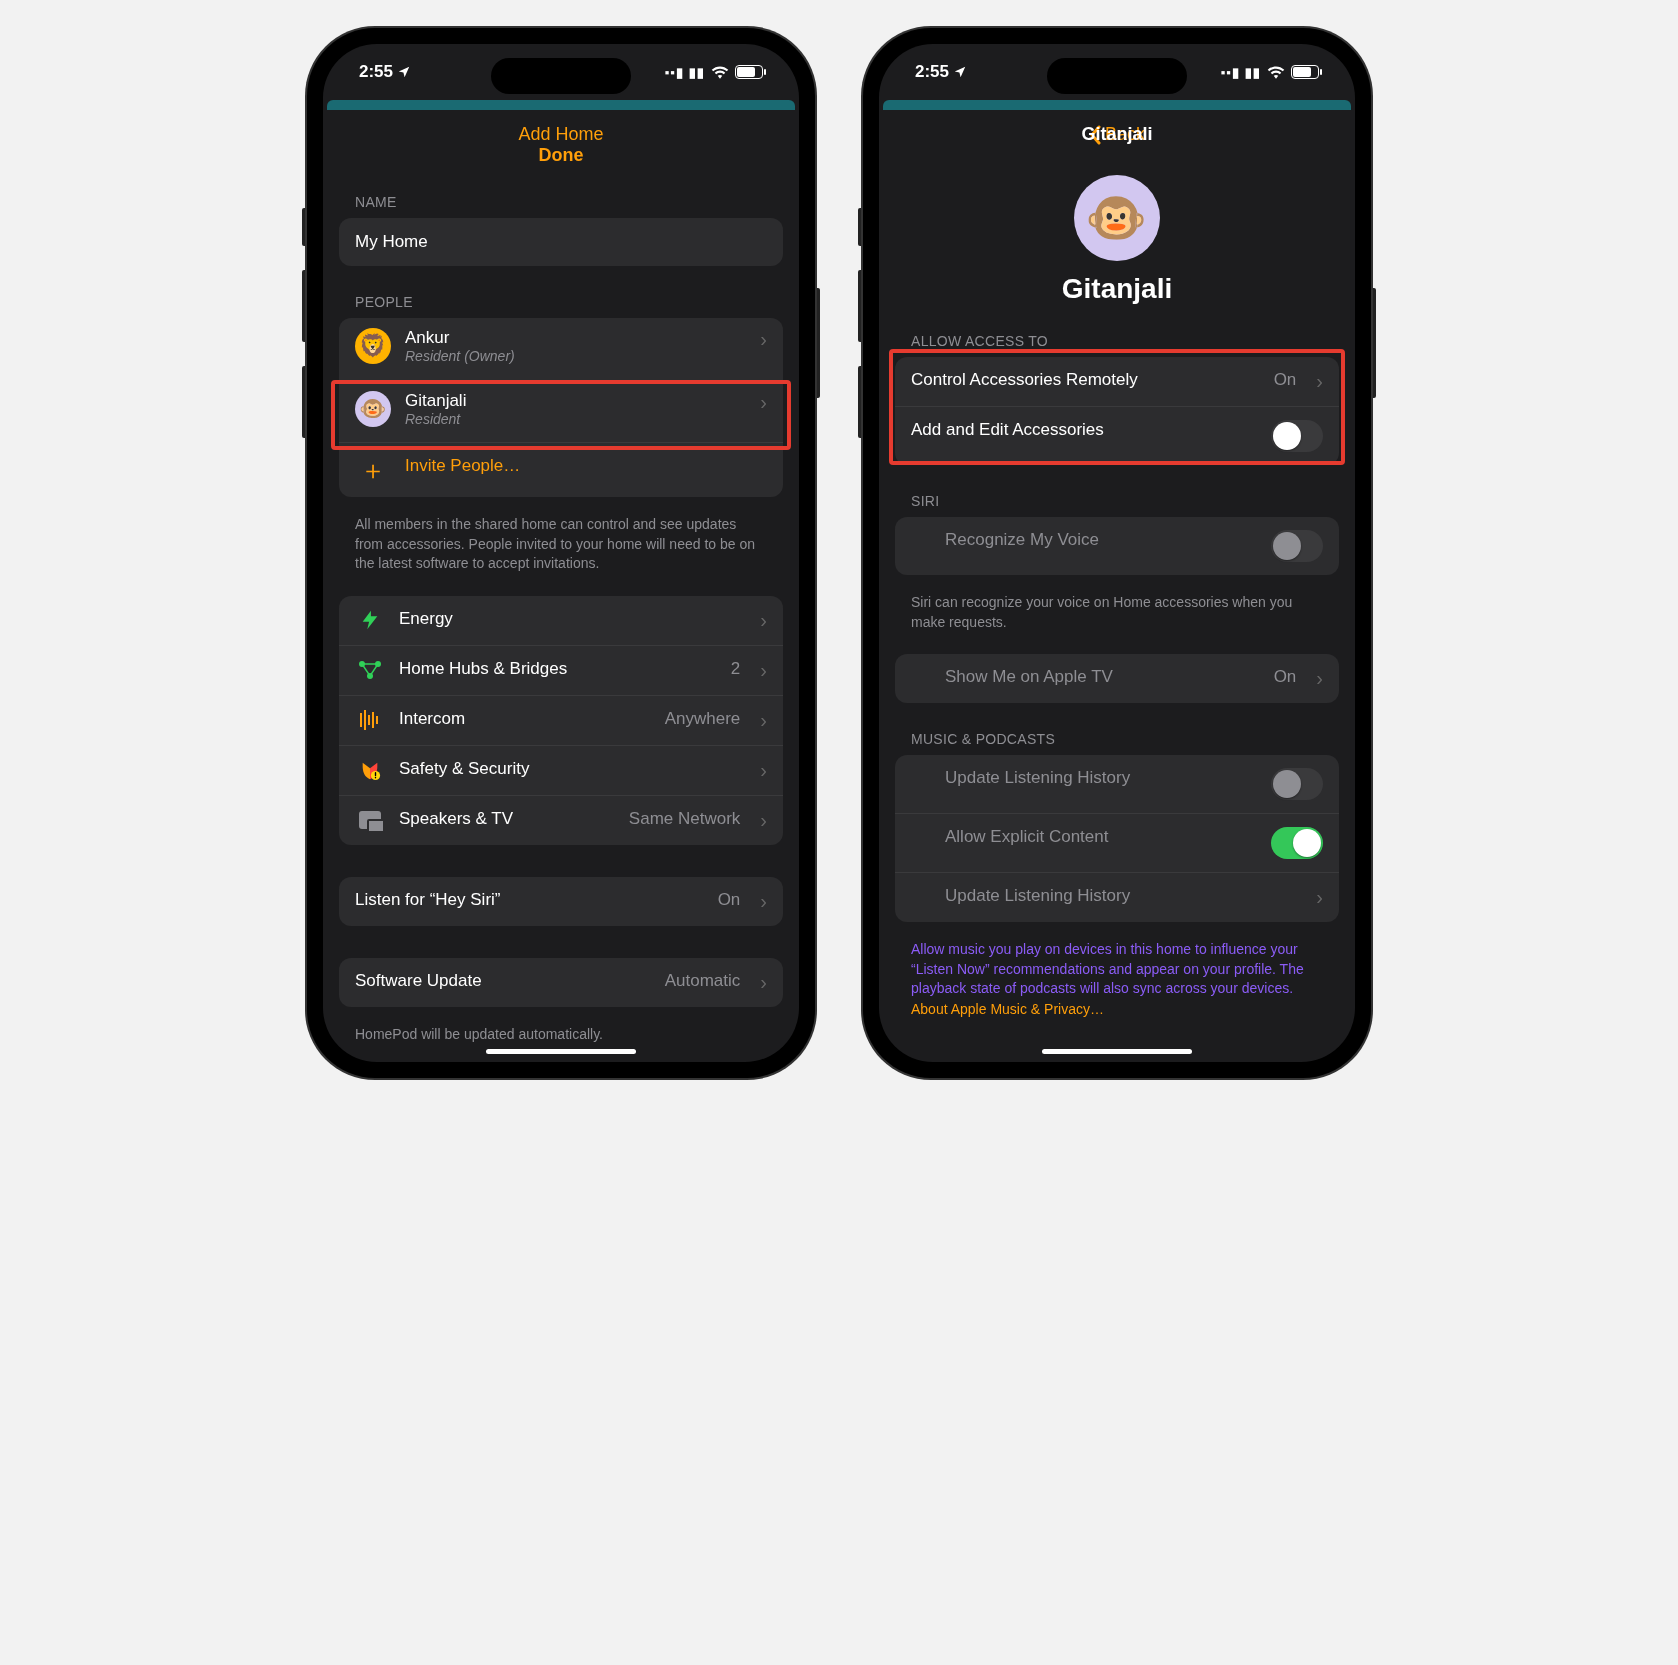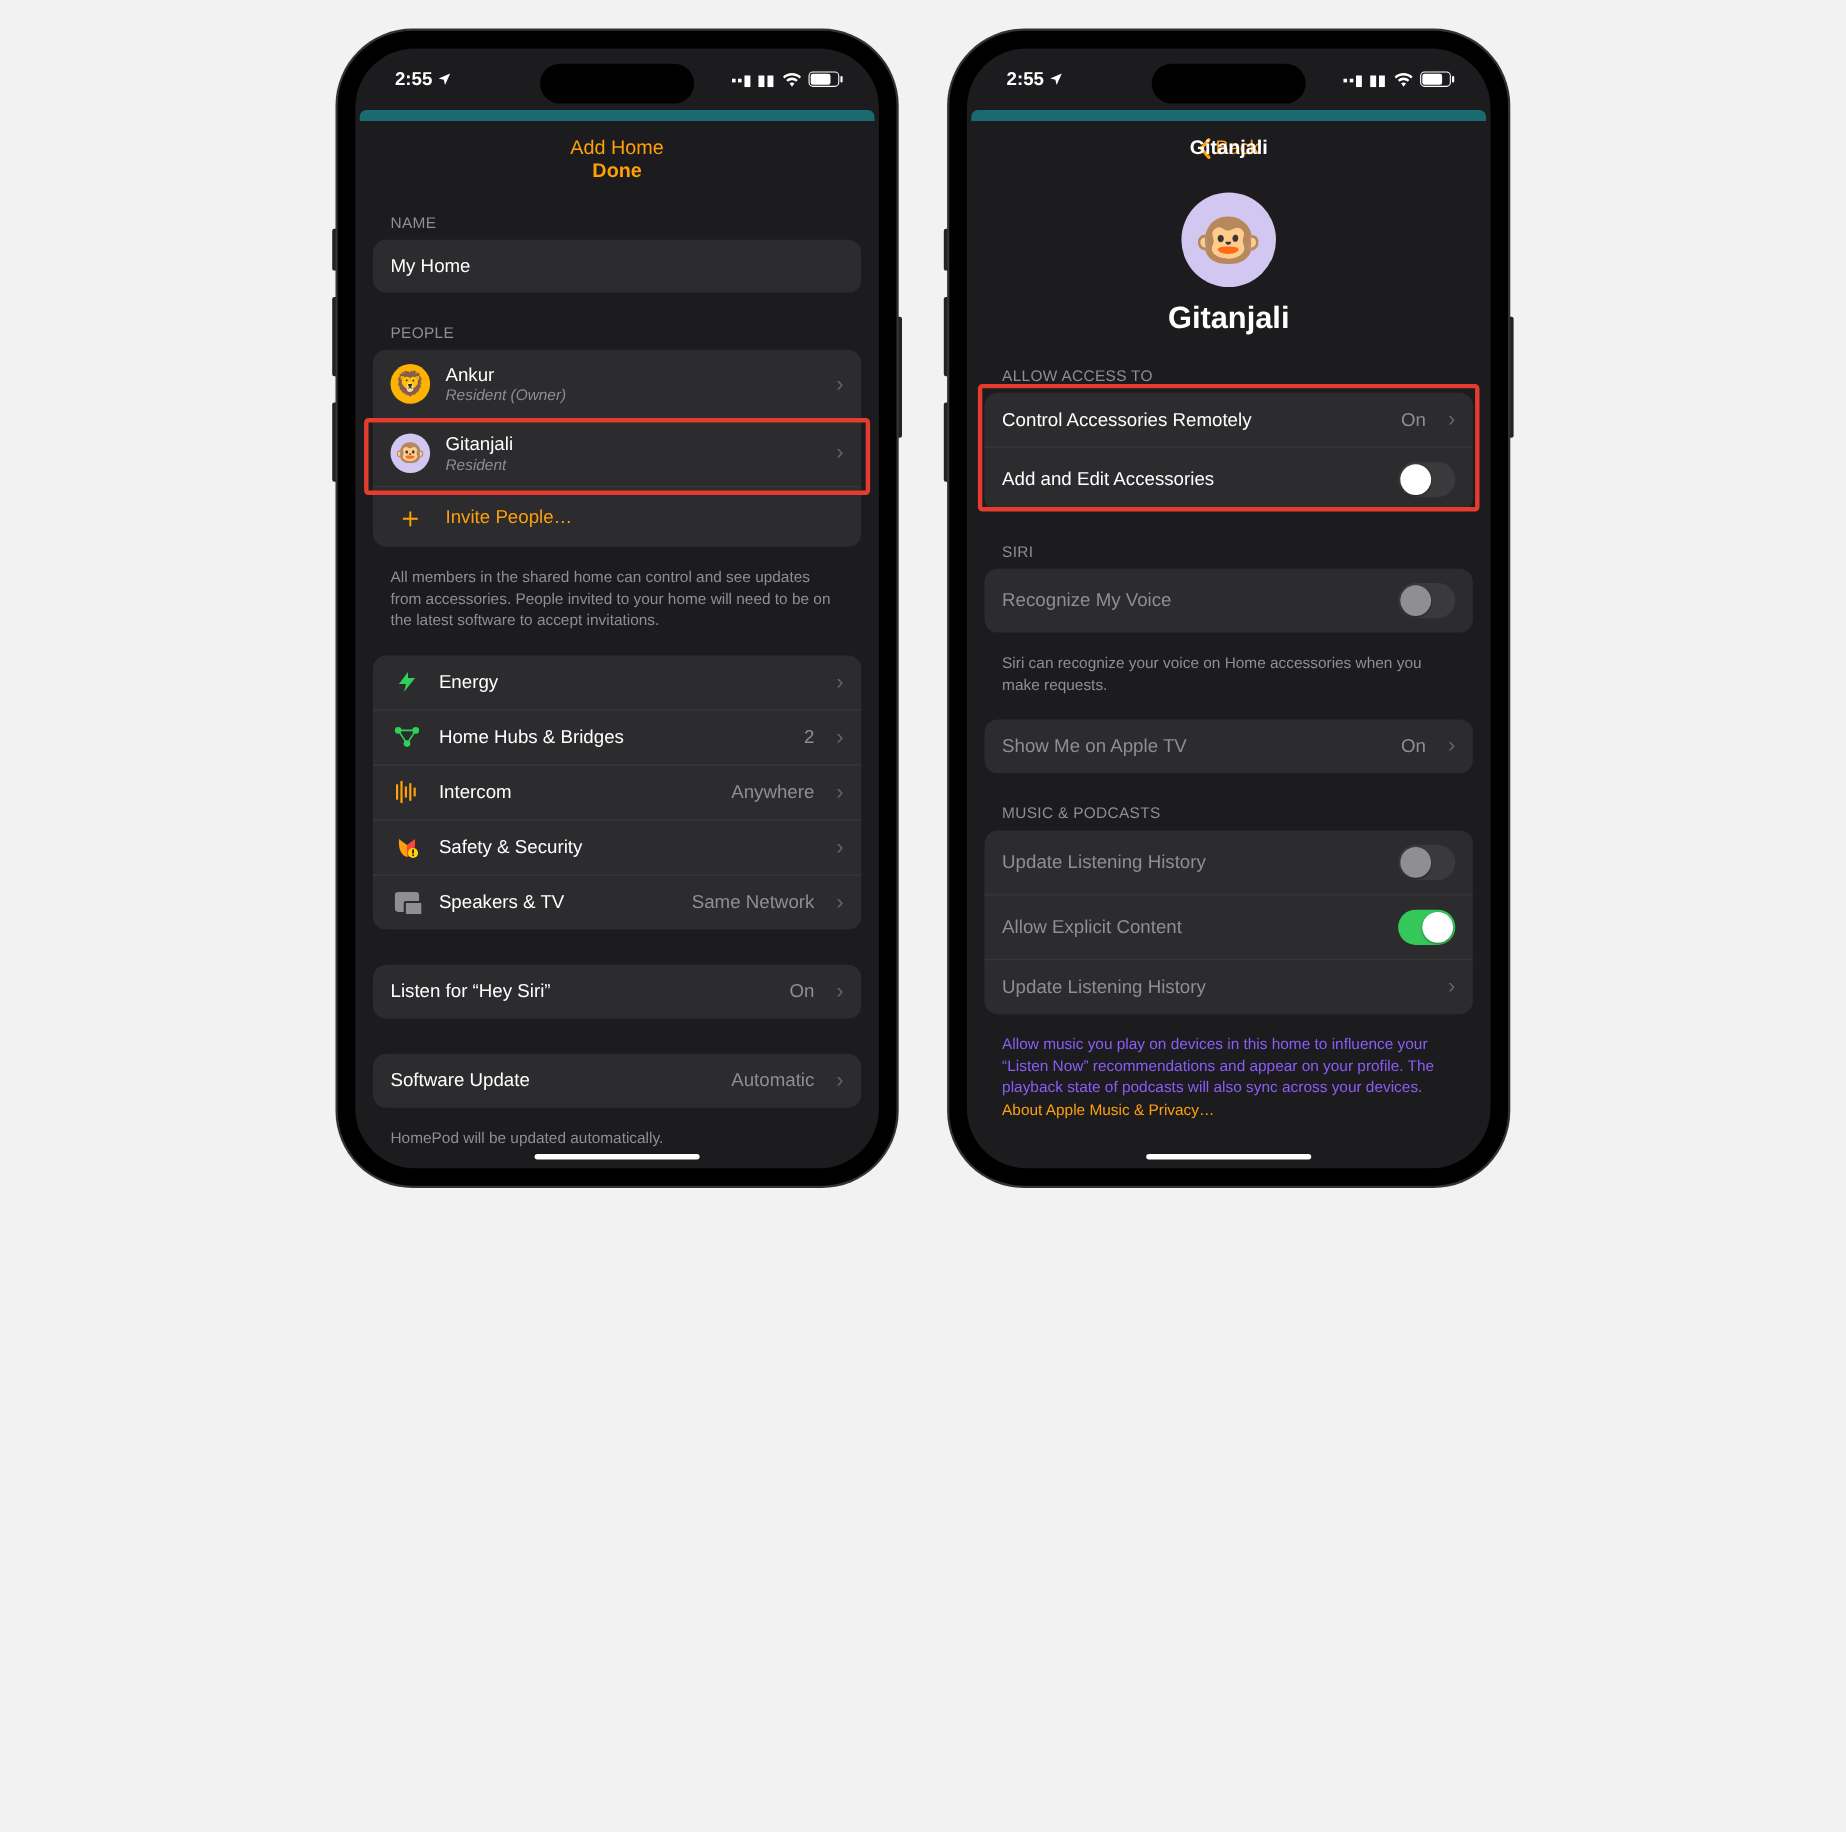--- a/index.html
+++ b/index.html
@@ -126,30 +126,29 @@
   }
 
   .group {
     background: #2c2c2e;
     border-radius: 12px;
     margin-bottom: 10px;
   }
 
   .row {
     display: flex;
-    align-items: center;
     padding: 13px 16px;
     border-top: 0.5px solid #3a3a3c;
     min-height: 48px;
     position: relative;
     gap: 14px;
   }
   .group .row:first-child { border-top: none; }
   .row-label { flex: 1; font-size: 17px; color: #fff; }
-  .row-label.gray { color: #8e8e93; }
+  .row-label.gray { color: #8e8e93; margin-left: 34px; }
   .row-detail { color: #8e8e93; font-size: 17px; }
   .chevron { color: #666; font-size: 20px; margin-left: 6px; }
 
   .input-row input {
     width: 100%;
     background: transparent;
     border: none;
     color: #fff;
     font-size: 17px;
     outline: none;

